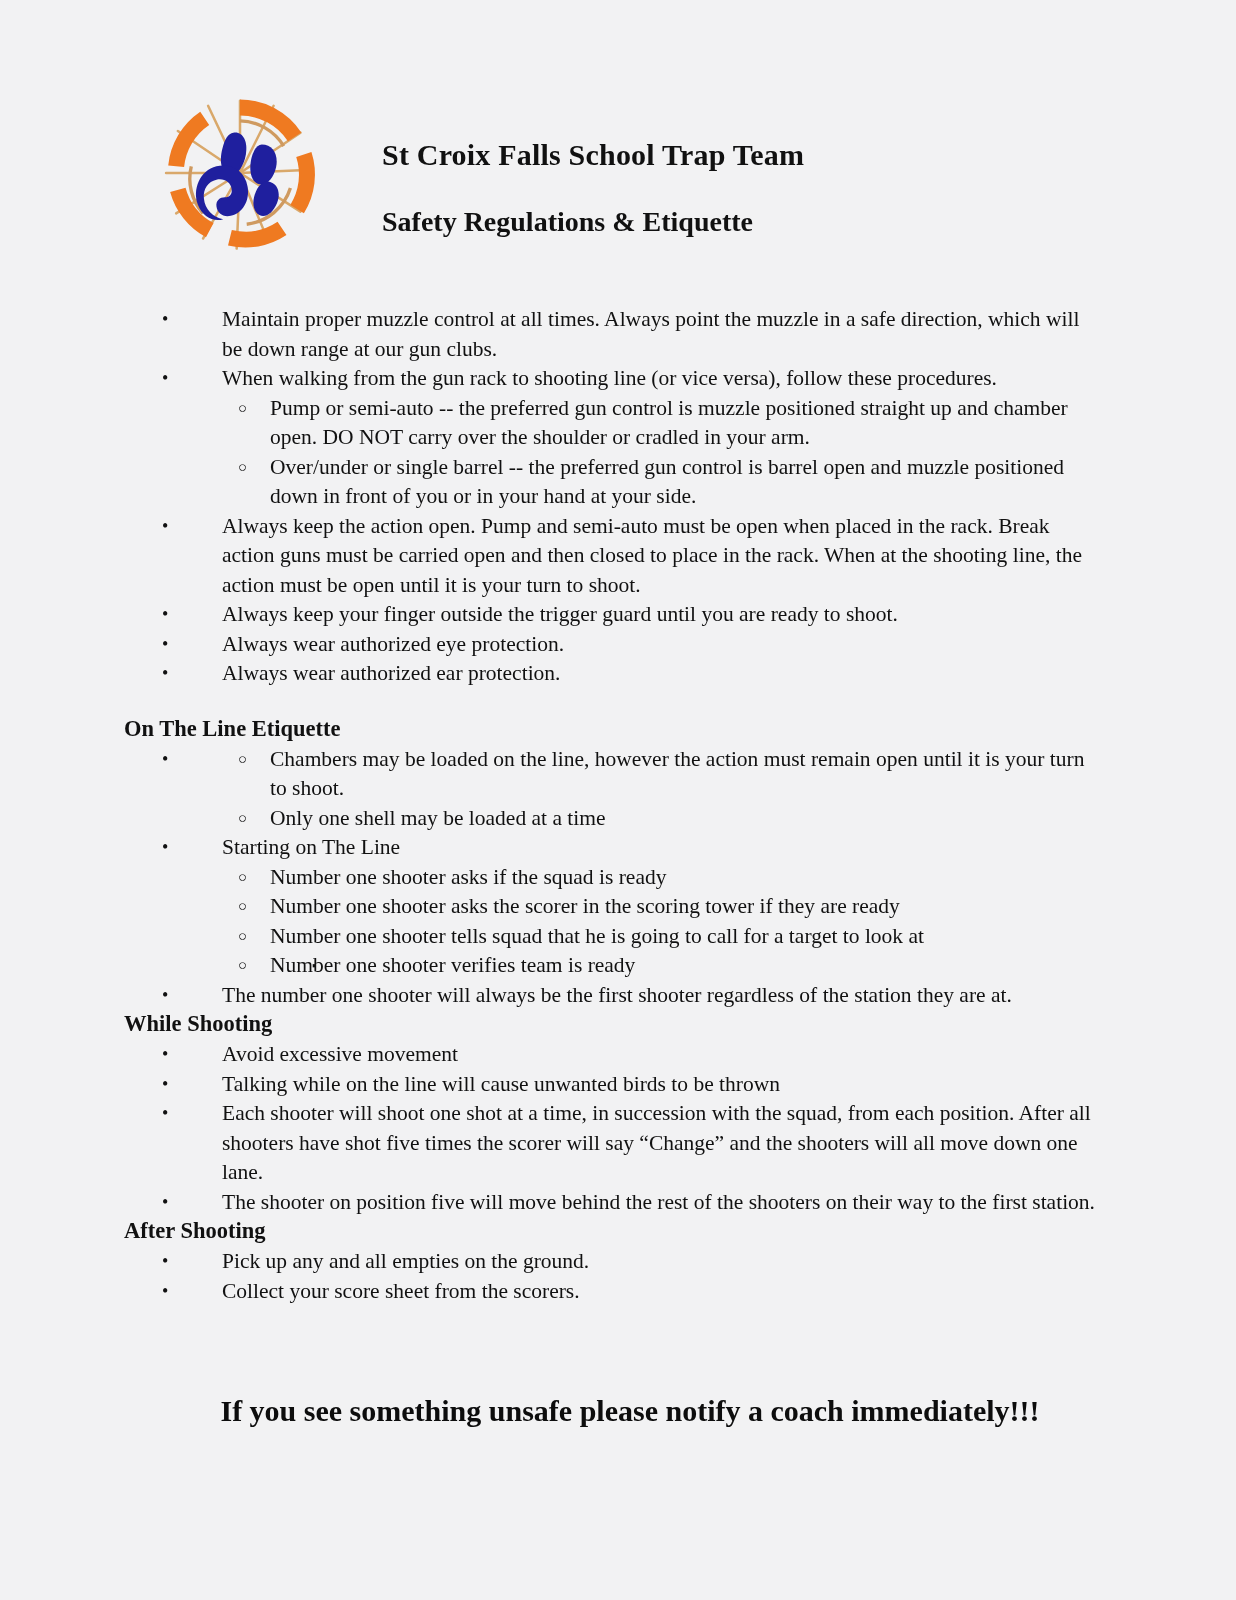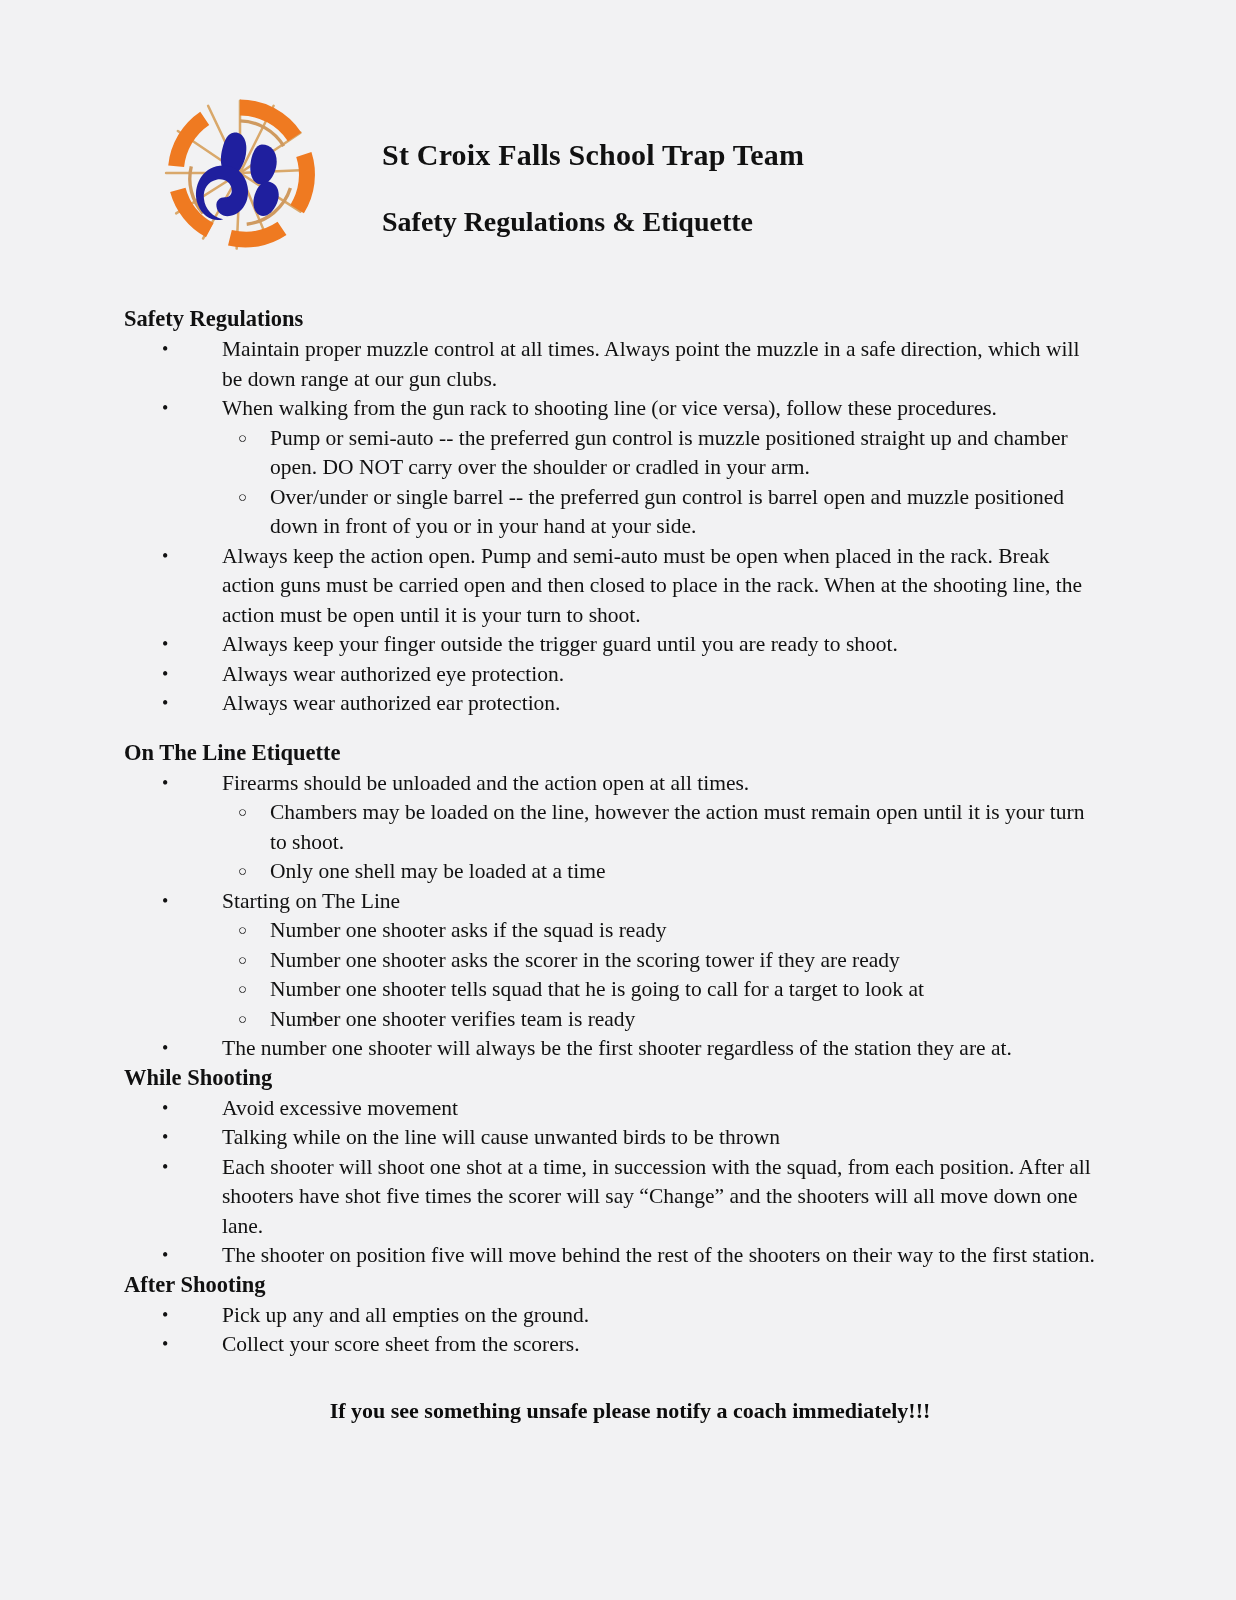--- a/index.html
+++ b/index.html
@@ -77,21 +77,21 @@
   .section + .section { margin-top: 0; }
 
   .sec-heading {
     font-family: "Liberation Serif", "DejaVu Serif", serif;
     font-weight: bold;
     font-size: 22.5px;
     line-height: 28px;
     color: #111111;
     margin: 0 0 2px 0;
   }
-  .sec-gap-before { margin-top: 20px; }
+  .sec-gap-before { margin-top: 26px; }
 
   ul.lvl1, ul.lvl2, ul.lvl3 {
     list-style: none;
     margin: 0;
     padding: 0;
   }
   li {
     position: relative;
     font-size: 21.5px;
     line-height: 29.5px;
@@ -147,21 +147,21 @@
   li > ul.lvl3 { margin-left: -146px; }
 
   .footer-note {
     position: absolute;
     left: 0;
     right: 0;
     top: 1392px;
     text-align: center;
     font-family: "Liberation Serif", "DejaVu Serif", serif;
     font-weight: bold;
-    font-size: 22px;
+    font-size: 30px;
     line-height: 38px;
     color: #0d0d0d;
     padding-left: 24px;
   }
 </style>
 </head>
 <body>
 
 <div class="page">
 
@@ -210,21 +210,20 @@
 
     <div class="header-titles">
       <div class="title-main">St Croix Falls School Trap Team</div>
       <div class="title-sub">Safety Regulations &amp; Etiquette</div>
     </div>
 
   </div>
 
   <div class="doc" id="doc-body">
       <div class="section">
-        <div class="sec-heading">Safety Regulations</div>
         <ul class="lvl1">
           <li>
             <span class="bul">•</span>
             <span class="btext">Maintain proper muzzle control at all times. Always point the muzzle in a safe direction, which will be down range at our gun clubs.</span>
           </li>
           <li>
             <span class="bul">•</span>
             <span class="btext">When walking from the gun rack to shooting line (or vice versa), follow these procedures.</span>
             <ul class="lvl2">
               <li><span class="bul">○</span><span class="btext">Pump or semi-auto -- the preferred gun control is muzzle positioned straight up and chamber open. DO NOT carry over the shoulder or cradled in your arm.</span></li>
@@ -247,21 +246,20 @@
             <span class="bul">•</span>
             <span class="btext">Always wear authorized ear protection.</span>
           </li>
         </ul>
       </div>
       <div class="section">
         <div class="sec-heading sec-gap-before">On The Line Etiquette</div>
         <ul class="lvl1">
           <li>
             <span class="bul">•</span>
-            <span class="btext">Firearms should be unloaded and the action open at all times.</span>
             <ul class="lvl2">
               <li><span class="bul">○</span><span class="btext">Chambers may be loaded on the line, however the action must remain open until it is your turn to shoot.</span></li>
               <li><span class="bul">○</span><span class="btext">Only one shell may be loaded at a time</span></li>
             </ul>
           </li>
           <li>
             <span class="bul">•</span>
             <span class="btext">Starting on The Line</span>
             <ul class="lvl2">
               <li><span class="bul">○</span><span class="btext">Number one shooter asks if the squad is ready</span></li>

